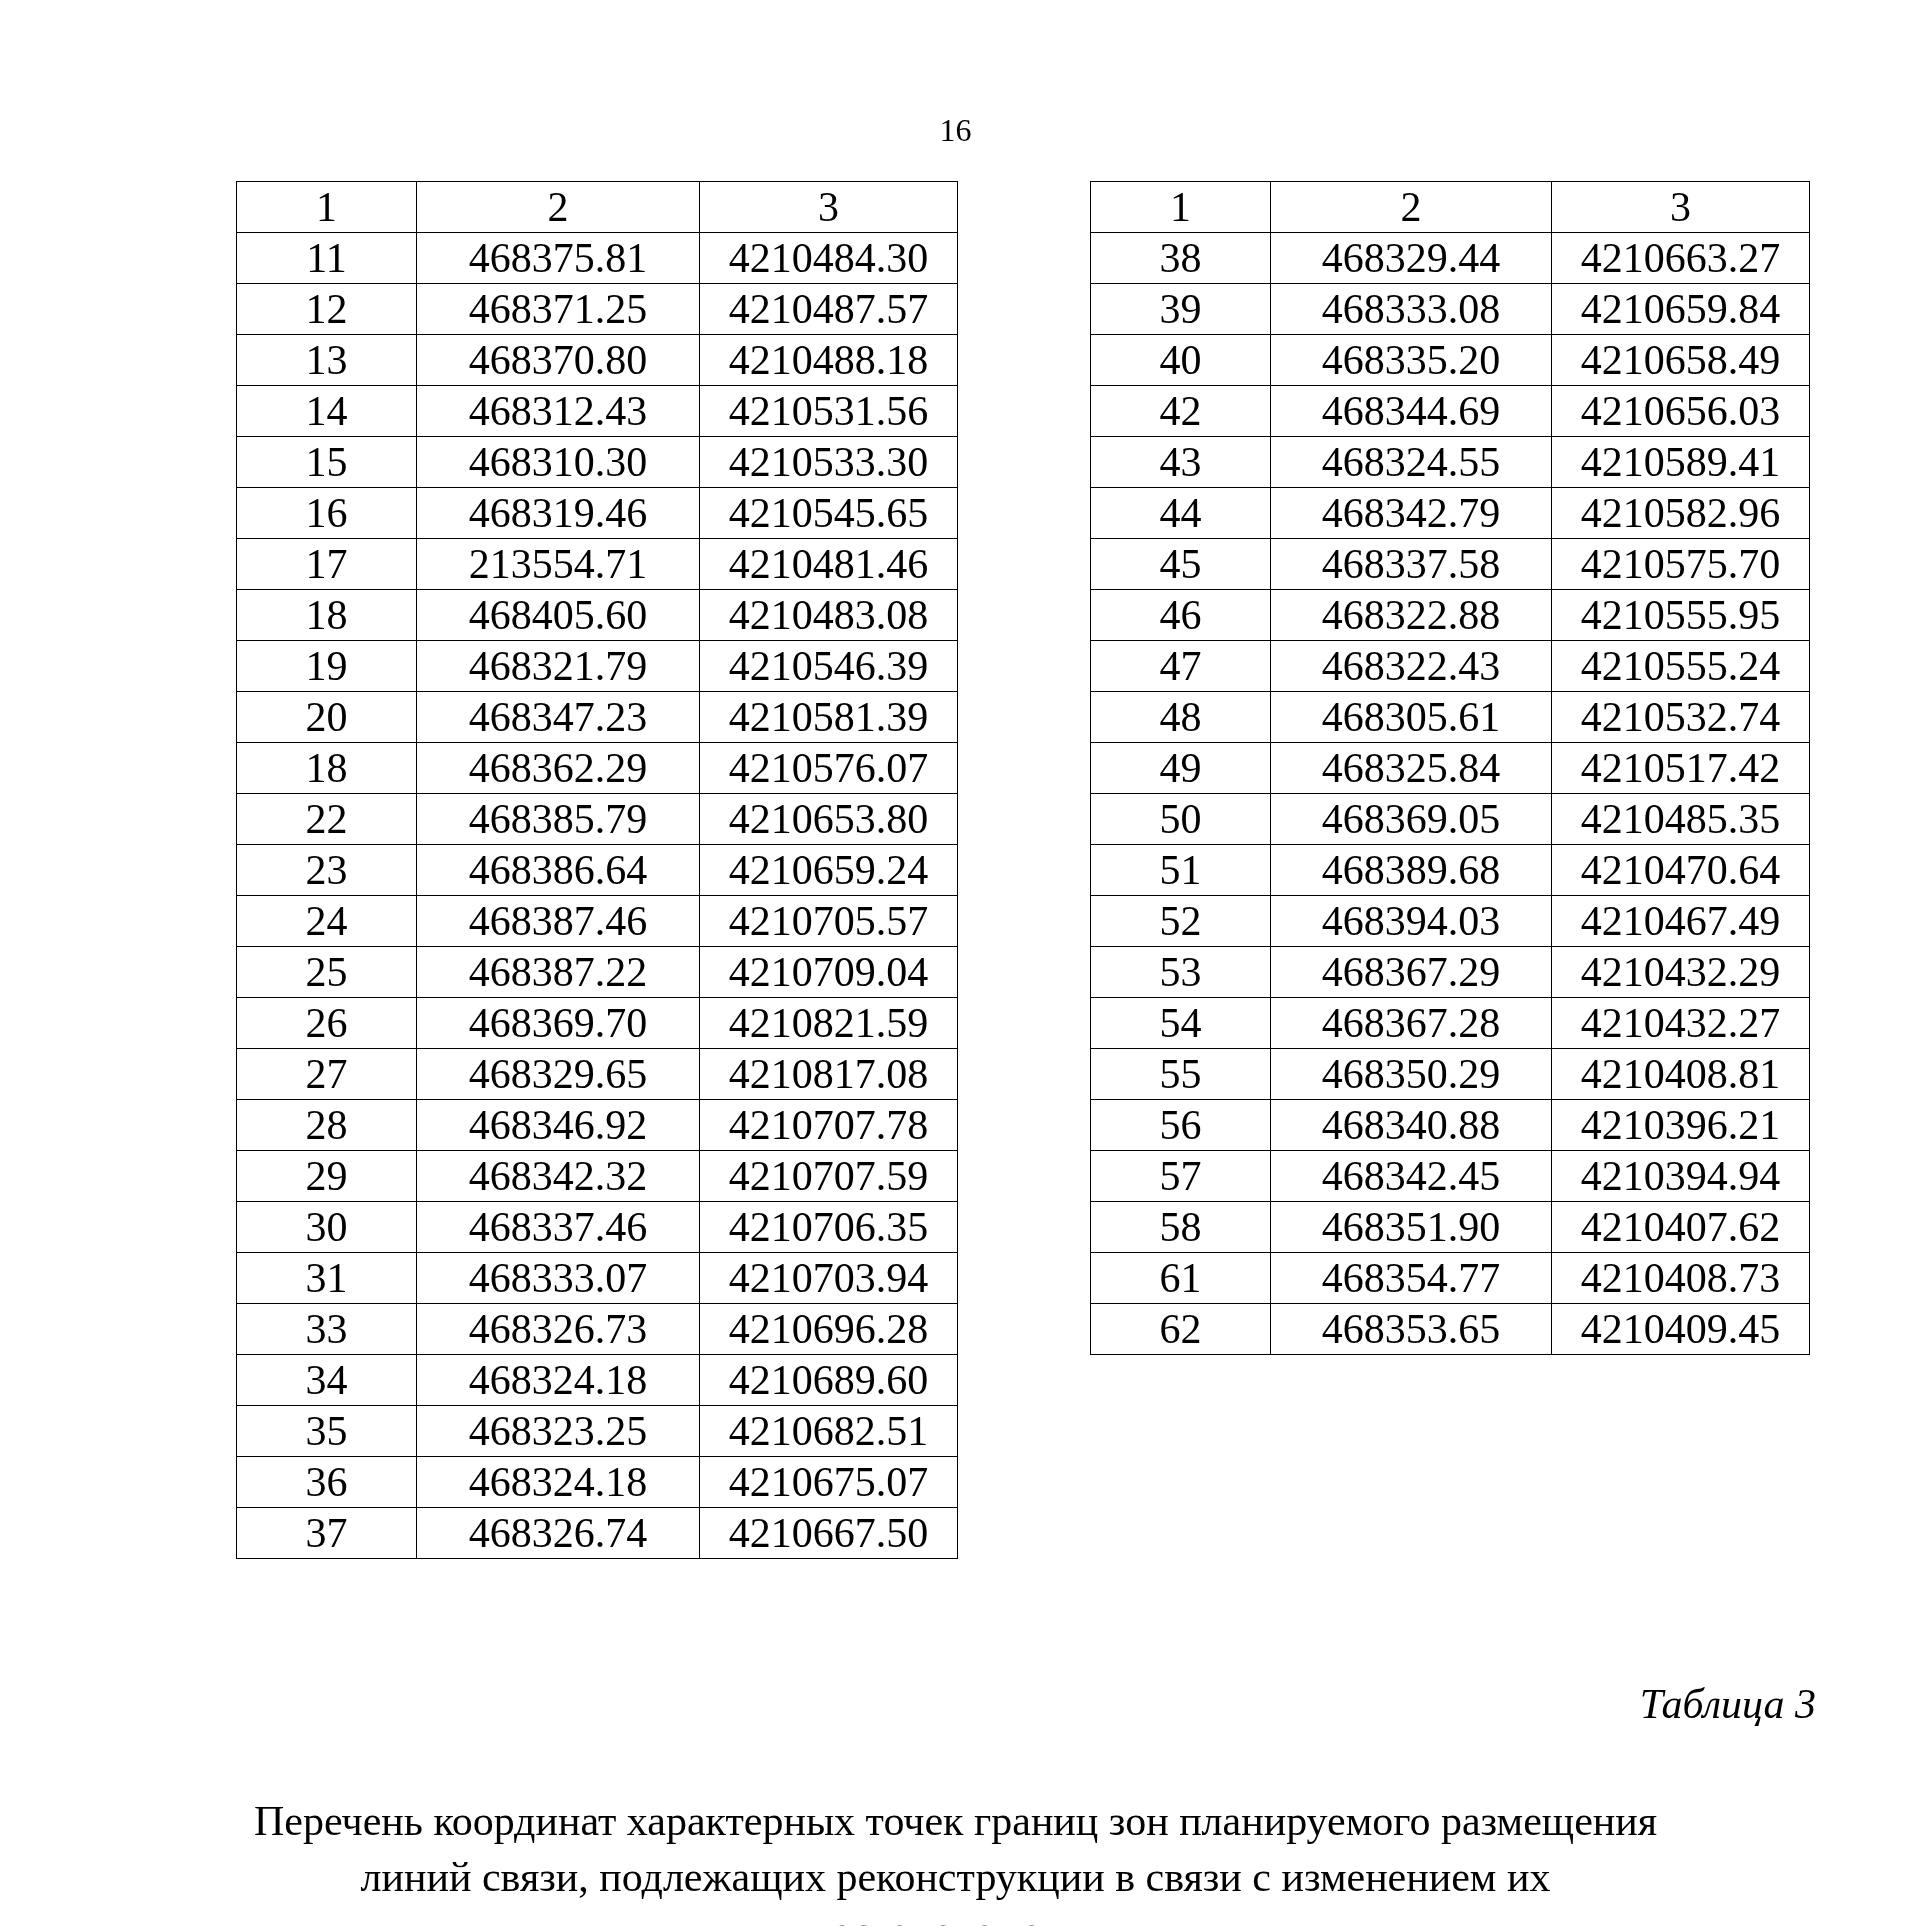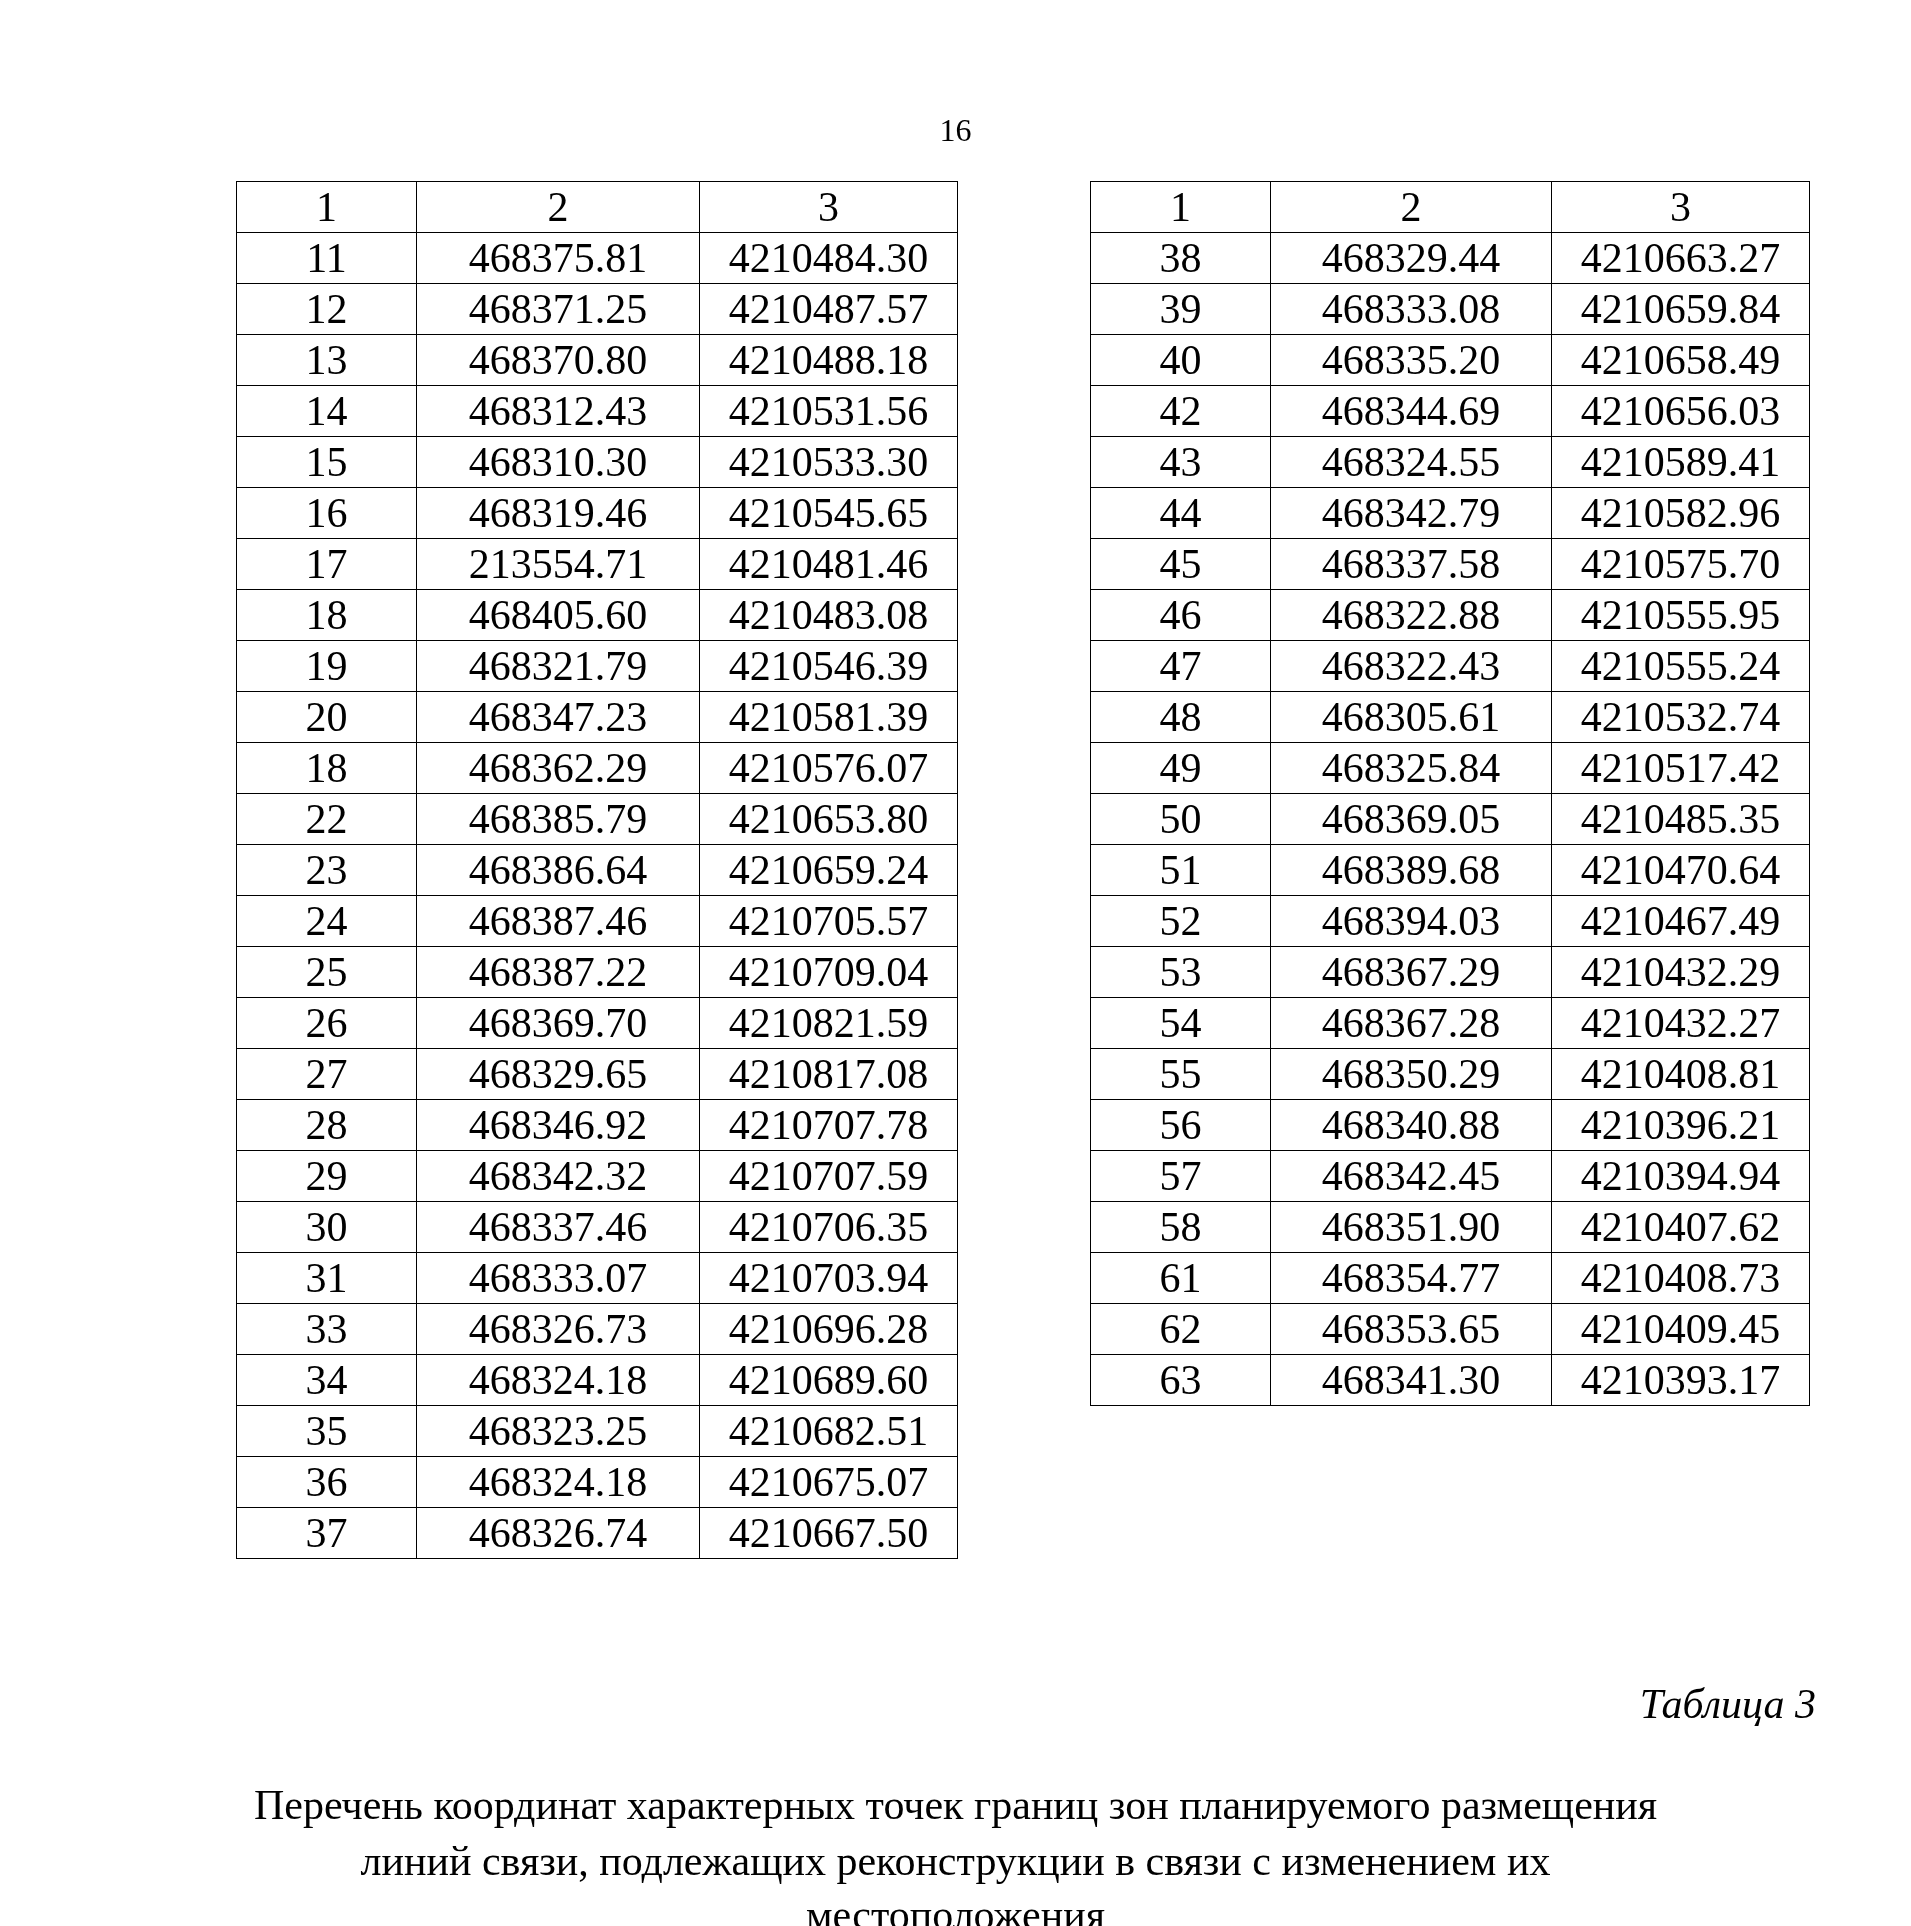--- a/index.html
+++ b/index.html
@@ -6,21 +6,21 @@
   body { width: 1911px; height: 2703px; position: relative; overflow: hidden;
          font-family: "Liberation Serif", "DejaVu Serif", serif; color: #000; }
   .page-number { position: absolute; top: 112px; left: 0; width: 1911px; text-align: center; font-size: 32px; }
   table.coords { position: absolute; border-collapse: collapse; table-layout: fixed; font-size: 42px; }
   table.coords td { border: 1.9px solid #000; text-align: center; vertical-align: middle; padding: 0; height: 50px; line-height: 50px; white-space: nowrap; }
   .c1 { width: 180px; } .c2 { width: 283px; } .c3 { width: 258px; }
   .c1r { width: 180px; } .c2r { width: 281px; } .c3r { width: 258px; }
   #tbl-left { left: 236px; top: 181px; }
   #tbl-right { left: 1090px; top: 181px; }
   .table-label { position: absolute; top: 1680px; right: 95px; font-size: 42px; font-style: italic; }
-  .title { position: absolute; left: 0; width: 1911px; text-align: center; font-size: 42px; line-height: 54px; }
+  .title { position: absolute; left: 0; width: 1911px; text-align: center; font-size: 42px; line-height: 54px; margin-top: 16px; }
   #t1 { top: 1778px; } #t2 { top: 1834px; } #t3 { top: 1888px; }
 </style>
 </head>
 <body>
 
 <div class="page-number">16</div>
 
 <table class="coords" id="tbl-left">
   <colgroup>
       <col class="c1">
@@ -281,25 +281,20 @@
       <tr>
         <td>61</td>
         <td>468354.77</td>
         <td>4210408.73</td>
       </tr>
       <tr>
         <td>62</td>
         <td>468353.65</td>
         <td>4210409.45</td>
       </tr>
-      <tr>
-        <td>63</td>
-        <td>468341.30</td>
-        <td>4210393.17</td>
-      </tr>
     </tbody>
 </table>
 
 <div class="table-label">Таблица 3</div>
 
 <div class="title" id="t1">Перечень координат характерных точек границ зон планируемого размещения</div>
 <div class="title" id="t2">линий связи, подлежащих реконструкции в связи с изменением их</div>
 <div class="title" id="t3">местоположения</div>
 
 

